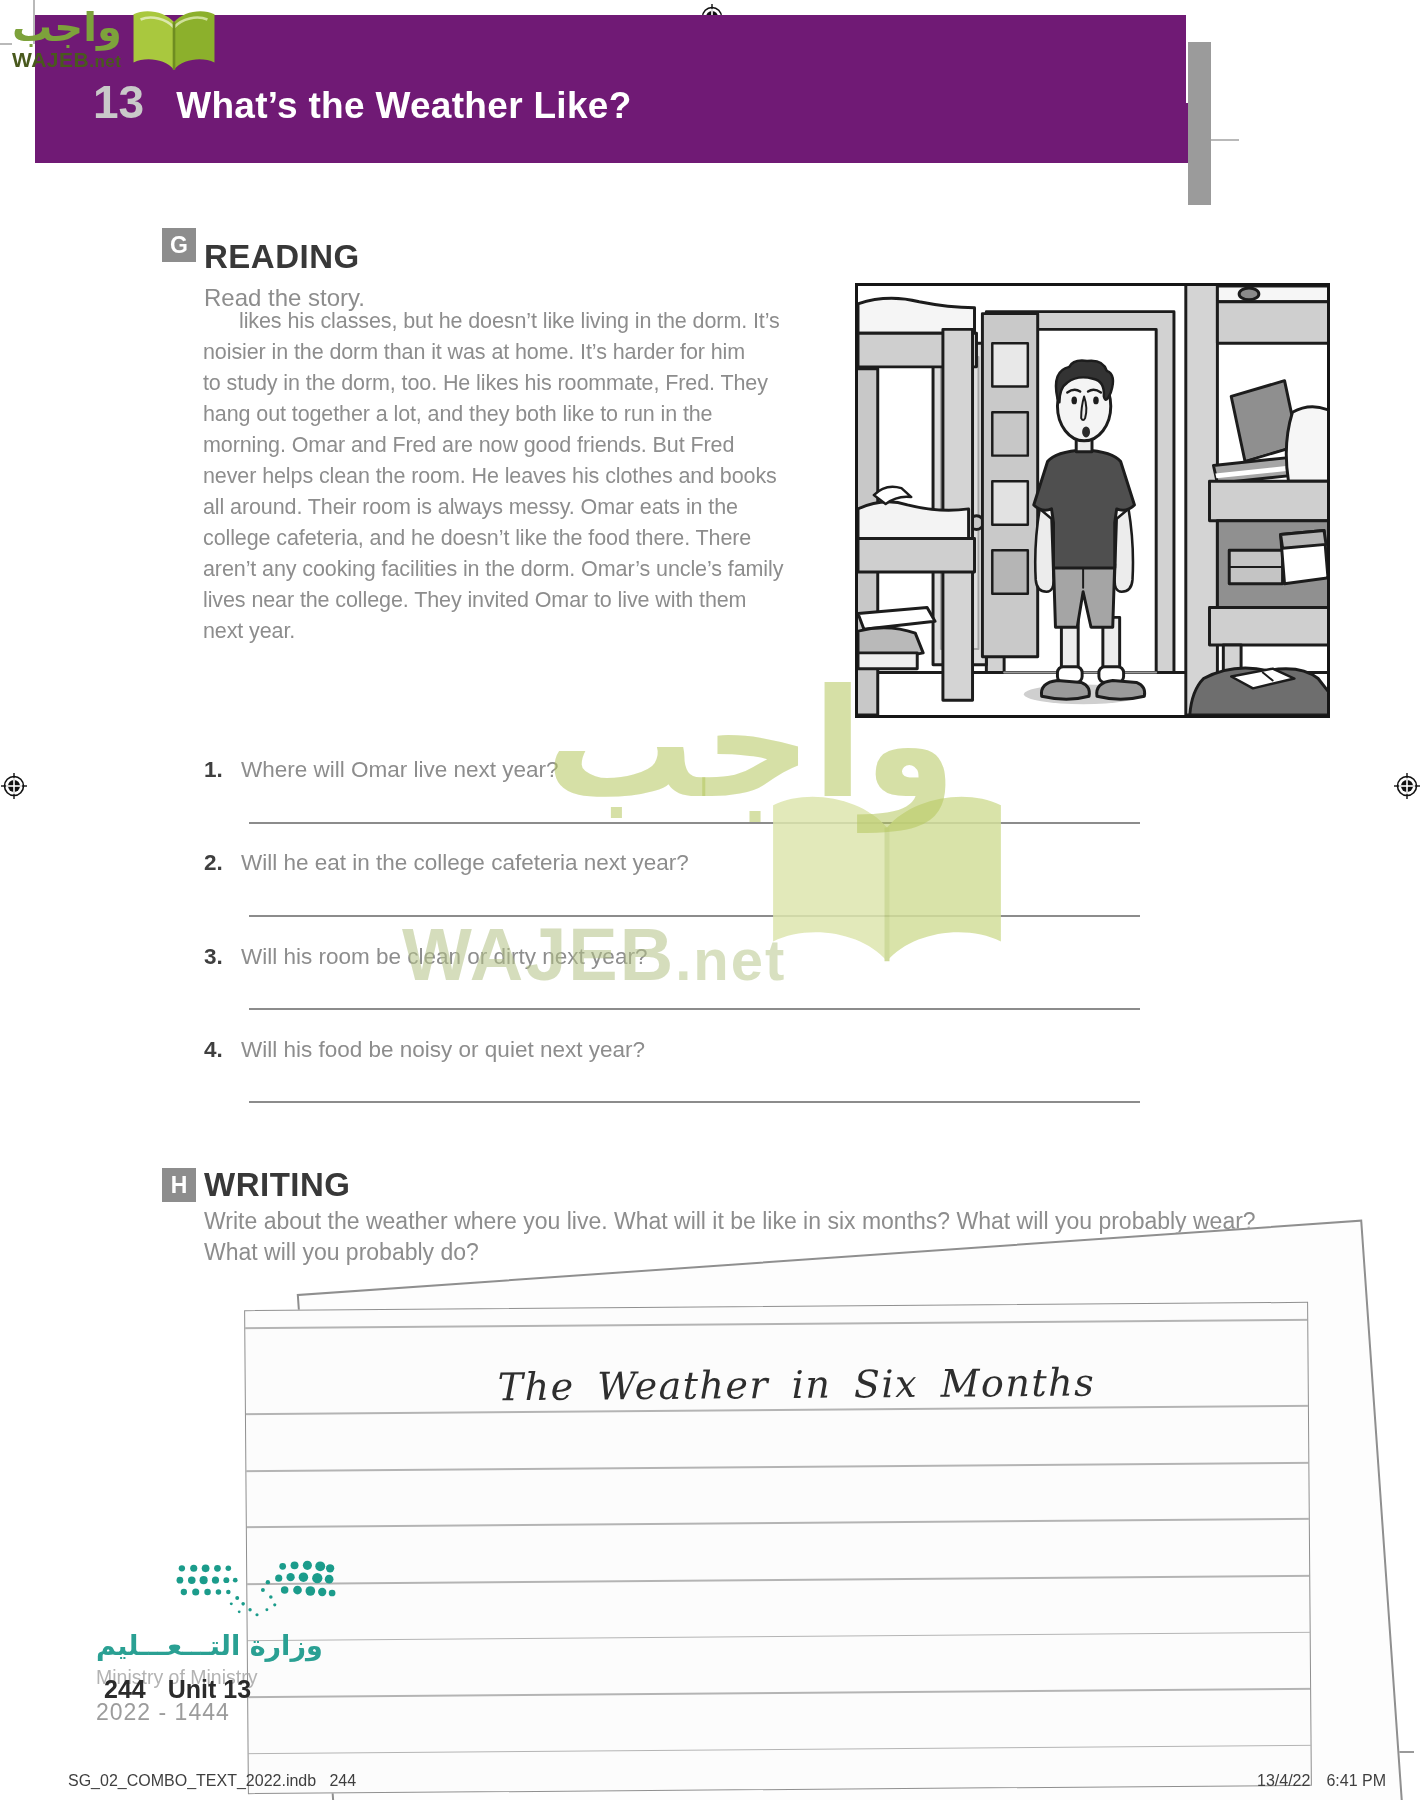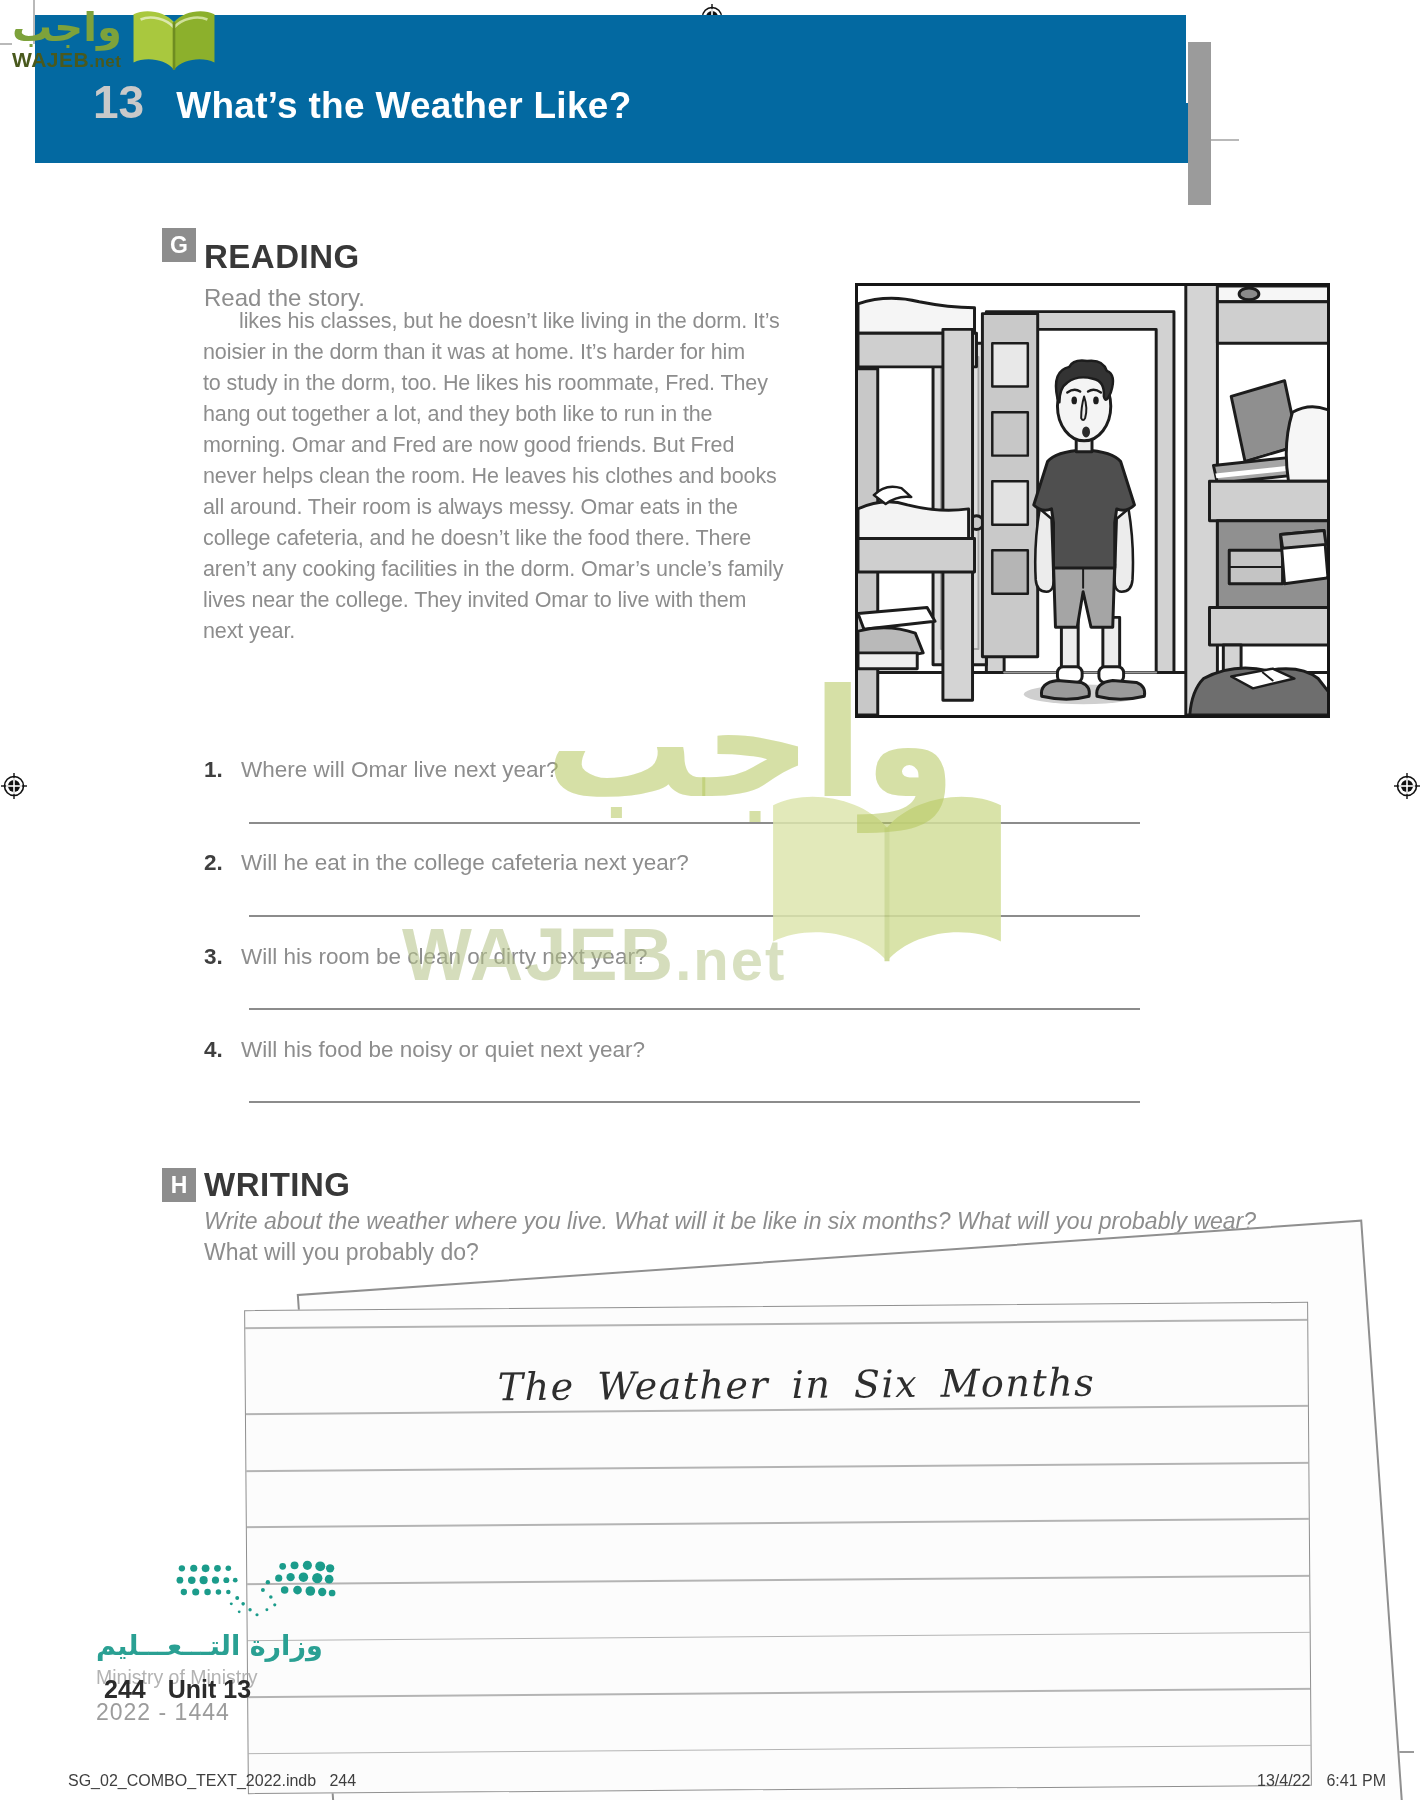--- a/index.html
+++ b/index.html
@@ -7,21 +7,21 @@
     position:relative; width:1421px; height:1800px; margin:0 auto;
     background:#ffffff; overflow:hidden;
     font-family:"Liberation Sans", sans-serif;
   }
 
   
   .reg-mark { position:absolute; width:26px; height:26px; }
   .crop { position:absolute; background:#b9b9b9; }
 
   
-  .header-bar { position:absolute; left:35px; top:15px; width:1153px; height:148px; background:#0369a1; }
+  .header-bar { position:absolute; left:35px; top:15px; width:1153px; height:148px; background:#701a75; }
   .header-inner { position:absolute; left:58px; top:60px; display:flex; align-items:baseline; gap:32px; }
   .unit-number { font-size:46px; font-weight:bold; color:#c9c9c9; }
   .unit-title  { font-size:37px; font-weight:bold; color:#ffffff; letter-spacing:0.3px; }
   .header-tab { position:absolute; left:1188px; top:42px; width:23px; height:163px; background:#9b9b9b; }
   .trim-vline { position:absolute; left:1186px; top:15px; width:2px; height:88px; background:#ffffff; }
 
   
   .site-logo { position:absolute; left:12px; top:6px; display:flex; gap:8px; z-index:6; }
   .site-logo-text { display:flex; flex-direction:column; }
   .site-logo-ar { font-family:"DejaVu Sans", sans-serif; direction:rtl; font-weight:bold; font-size:40px; line-height:42px; color:#7da23b; }
@@ -273,21 +273,21 @@
   <svg class="wm-book" viewBox="0 0 100 84">
     <path d="M50 16 C40 4 18 0 4 7 L4 62 C18 55 40 58 50 70 Z" fill="#dde6ae"></path>
     <path d="M50 16 C60 4 82 0 96 7 L96 62 C82 55 60 58 50 70 Z" fill="#d3df9b"></path>
     <path d="M50 16 L50 70" stroke="#c6d48a" stroke-width="2"></path>
   </svg>
 
   <div class="sec-box" style="top:1168px;">
       <span>H</span>
     </div>
   <div class="sec-heading" style="top:1166px;">WRITING</div>
-  <div class="instruction" style="top:1208px;font-style:italic;">Write about the weather where you live. What will it be like in six months? What will you probably wear?</div>
+  <div class="instruction" style="top:1208px;">Write about the weather where you live. What will it be like in six months? What will you probably wear?</div>
   <div class="instruction" style="top:1239px;">What will you probably do?</div>
 
   <div class="sheet-back"></div>
   <div class="card">
     <div class="card-title">The Weather in Six Months</div>
   </div>
 
   <svg class="moe-dots" viewBox="0 0 170 66" fill="#1b9c8b">
     <circle cx="10" cy="8" r="3.2"></circle>
       <circle cx="22" cy="8" r="3.6"></circle>

